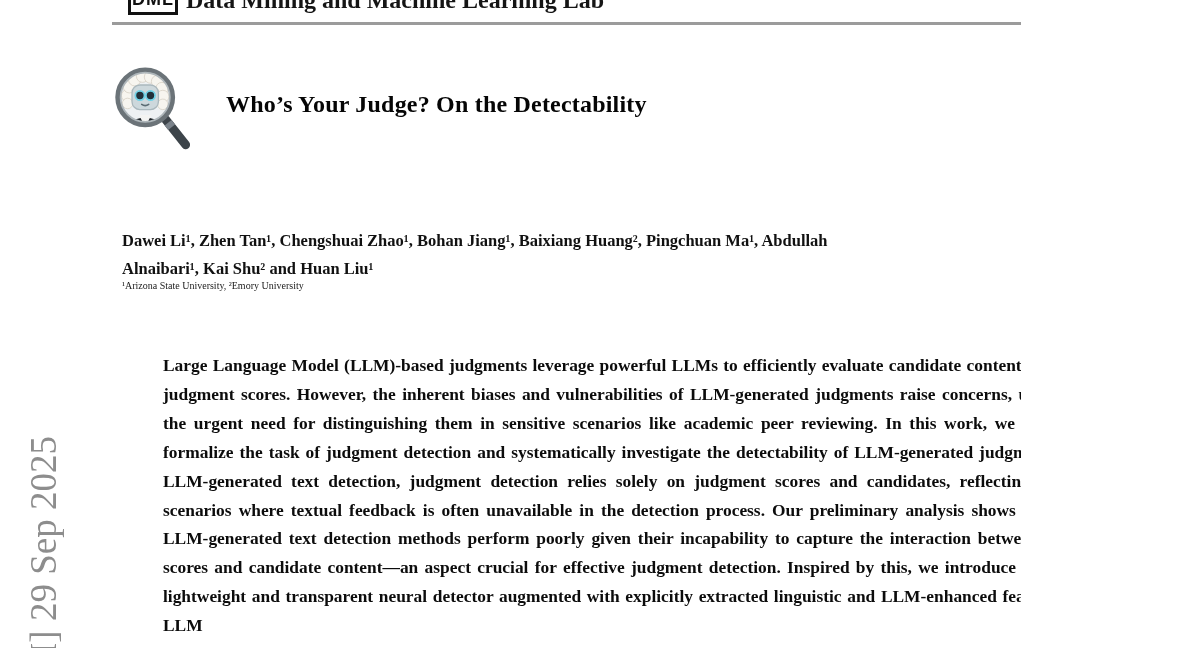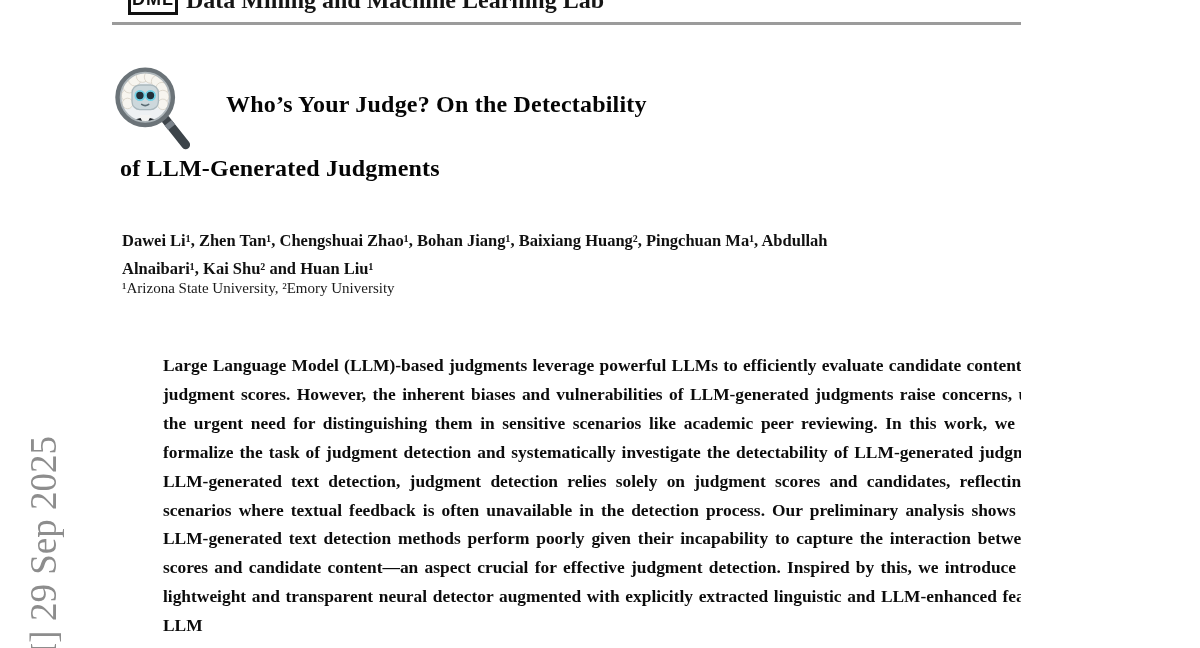--- a/index.html
+++ b/index.html
@@ -92,21 +92,21 @@
     font-size: 16.5px;
     font-weight: 700;
     line-height: 28px;
     white-space: pre-line;
     color: #111;
   }
   .affiliations {
     position: absolute;
     left: 122px;
     top: 280px;
-    font-size: 15px;
+    font-size: 10px;
     font-weight: 400;
     color: #1a1a1a;
   }
   
   .abstract {
     position: absolute;
     left: 122px;
     top: 351px;
     width: 954px;
     font-size: 17.4px;
@@ -166,21 +166,20 @@
       <circle cx="46" cy="40" r="5.2" fill="#22313a" stroke="#6fd2e6" stroke-width="2"></circle>
 
       <path d="M36 50 Q40 53 44 50" fill="none" stroke="#5c6d74" stroke-width="1.8" stroke-linecap="round"></path>
     </g>
 
     <circle cx="40" cy="42" r="31" fill="none" stroke="#6b7378" stroke-width="6"></circle>
     <circle cx="40" cy="42" r="28" fill="none" stroke="#aeb6ba" stroke-width="2"></circle>
   </svg>
 
   <div class="title-line title-line1">Who’s Your Judge? On the Detectability</div>
-  <div class="title-line title-line2">of LLM-Generated Judgments</div>
 
   <div class="authors">Dawei Li¹, Zhen Tan¹, Chengshuai Zhao¹, Bohan Jiang¹, Baixiang Huang², Pingchuan Ma¹, Abdullah
 Alnaibari¹, Kai Shu² and Huan Liu¹</div>
   <div class="affiliations">¹Arizona State University, ²Emory University</div>
 
   <div class="abstract"><span>Large Language Model (LLM)-based judgments leverage powerful LLMs to efficiently evaluate candidate content and provide judgment scores. However, the inherent biases and vulnerabilities of LLM-generated judgments raise concerns, underscoring the urgent need for distinguishing them in sensitive scenarios like academic peer reviewing. In this work, we propose and formalize the task of judgment detection and systematically investigate the detectability of LLM-generated judgments. Unlike LLM-generated text detection, judgment detection relies solely on judgment scores and candidates, reflecting real-world scenarios where textual feedback is often unavailable in the detection process. Our preliminary analysis shows that existing LLM-generated text detection methods perform poorly given their incapability to capture the interaction between judgment scores and candidate content—an aspect crucial for effective judgment detection. Inspired by this, we introduce </span><em>J-Detector</em><span>, a lightweight and transparent neural detector augmented with explicitly extracted linguistic and LLM-enhanced features to link LLM</span></div>
 
 </div>
 
 </body></html>

